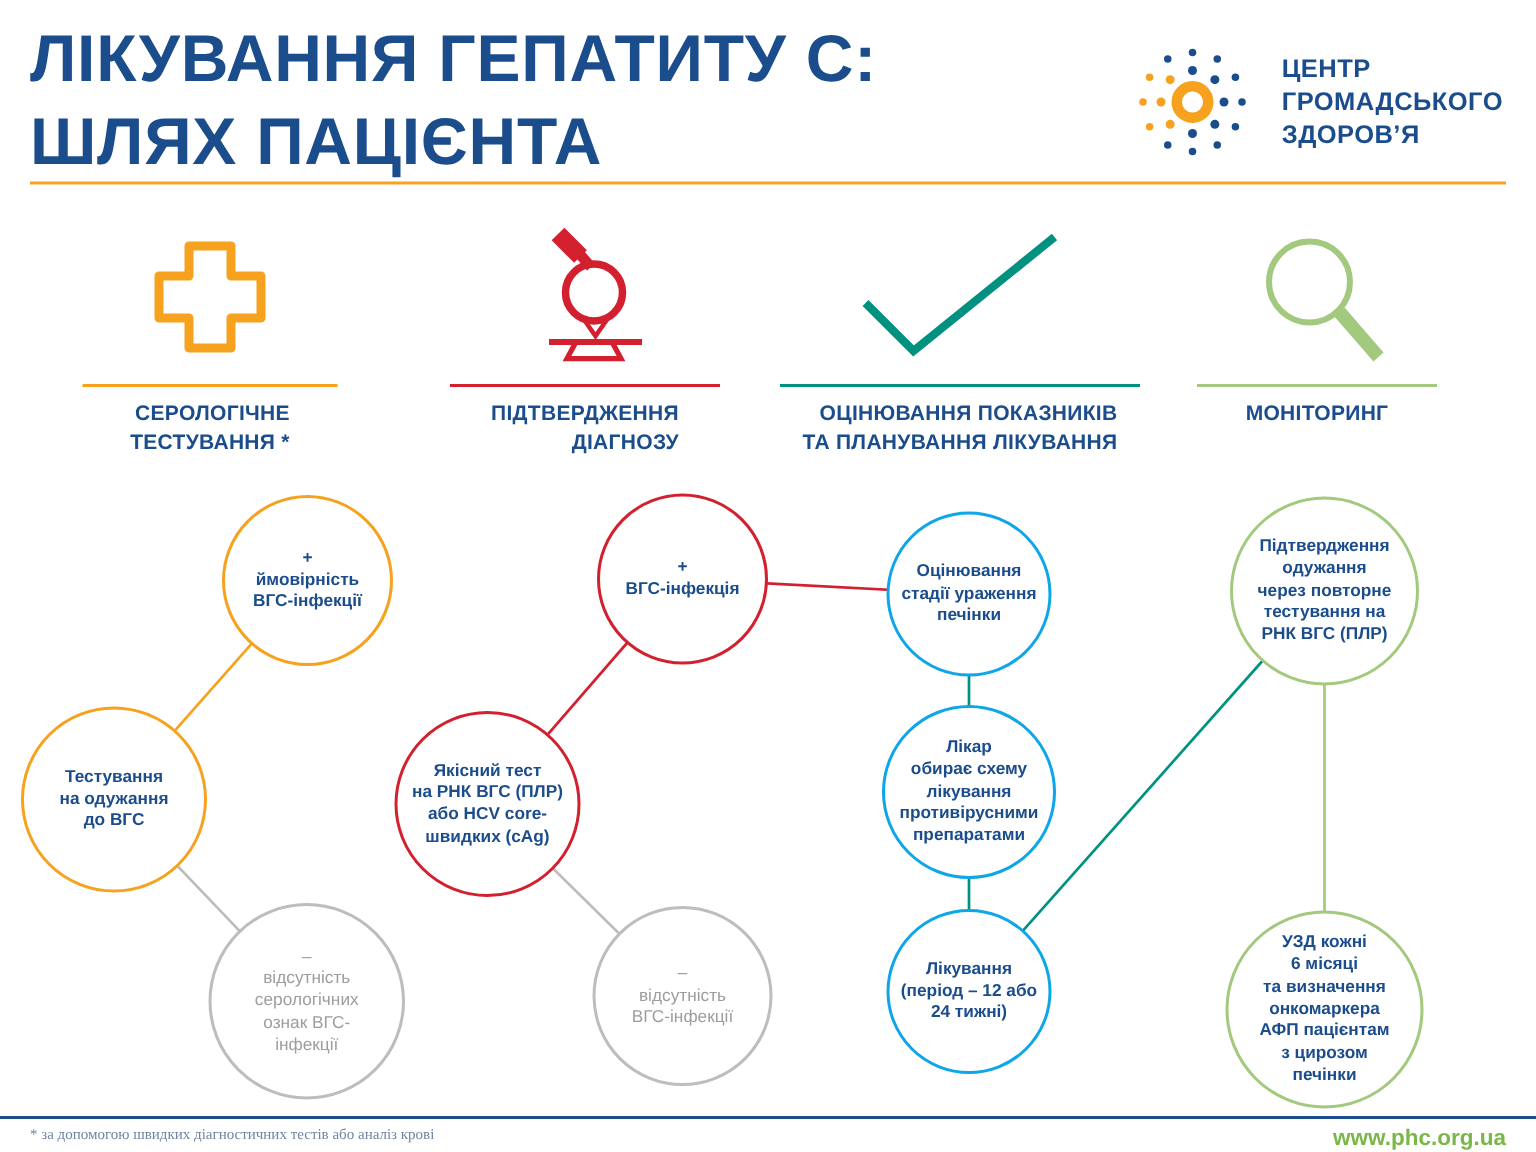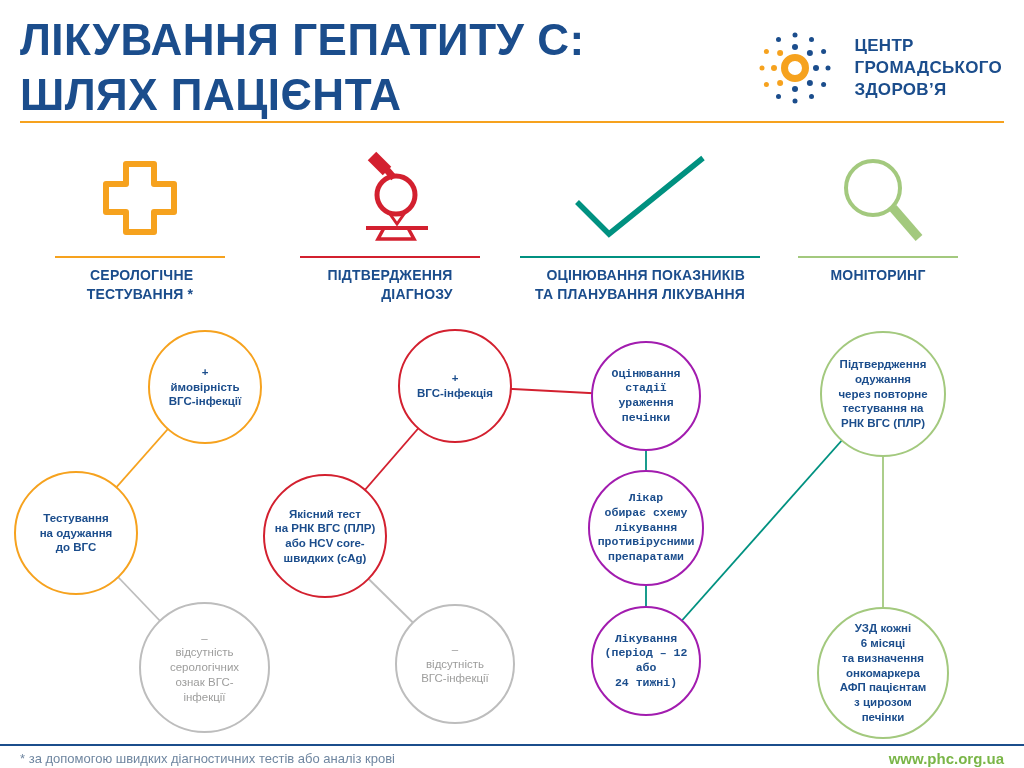--- a/index.html
+++ b/index.html
@@ -21,26 +21,26 @@
                  text-align: right; white-space: pre-line; line-height: 1.35; letter-spacing: .2px; }
 
   .links { position: absolute; left: 0; top: 0; z-index: 1; }
 
   .circle { position: absolute; z-index: 2; border-radius: 50%; background: #ffffff;
             display: flex; align-items: center; justify-content: center; text-align: center;
             white-space: pre-line; font-size: 11.5px; font-weight: bold; color: #1B4D8C;
             line-height: 1.28; padding: 6px; box-sizing: border-box; }
   .c-orange { border: 2px solid #F6A21E; }
   .c-red    { border: 2px solid #D3202F; }
-  .c-teal   { border: 2px solid #a21caf; font-family: Liberation Mono, monospace; }
+  .c-teal   { border: 2px solid #0ea5e9; }
   .c-green  { border: 2px solid #A3C97E; }
   .c-gray   { border: 2px solid #BDBDBD; color: #9D9D9C; font-weight: normal; }
 
   .footer-rule { position: absolute; left: 0; top: 744px; width: 1024px; height: 2px; background: #1B4D8C; }
-  .footer-note { position: absolute; left: 20px; top: 751px; font-size: 13px; color: #6F86A0; }
+  .footer-note { position: absolute; left: 20px; top: 751px; font-size: 10px; color: #6F86A0; font-family: Liberation Serif, serif; }
   .footer-url  { position: absolute; right: 20px; top: 750px; font-size: 15px; font-weight: bold; color: #7AB648; }
 </style>
 </head>
 <body>
 
 <div class="page">
 
   <div class="title">ЛІКУВАННЯ ГЕПАТИТУ С:
 ШЛЯХ ПАЦІЄНТА</div>
   <div class="header-rule"></div>

